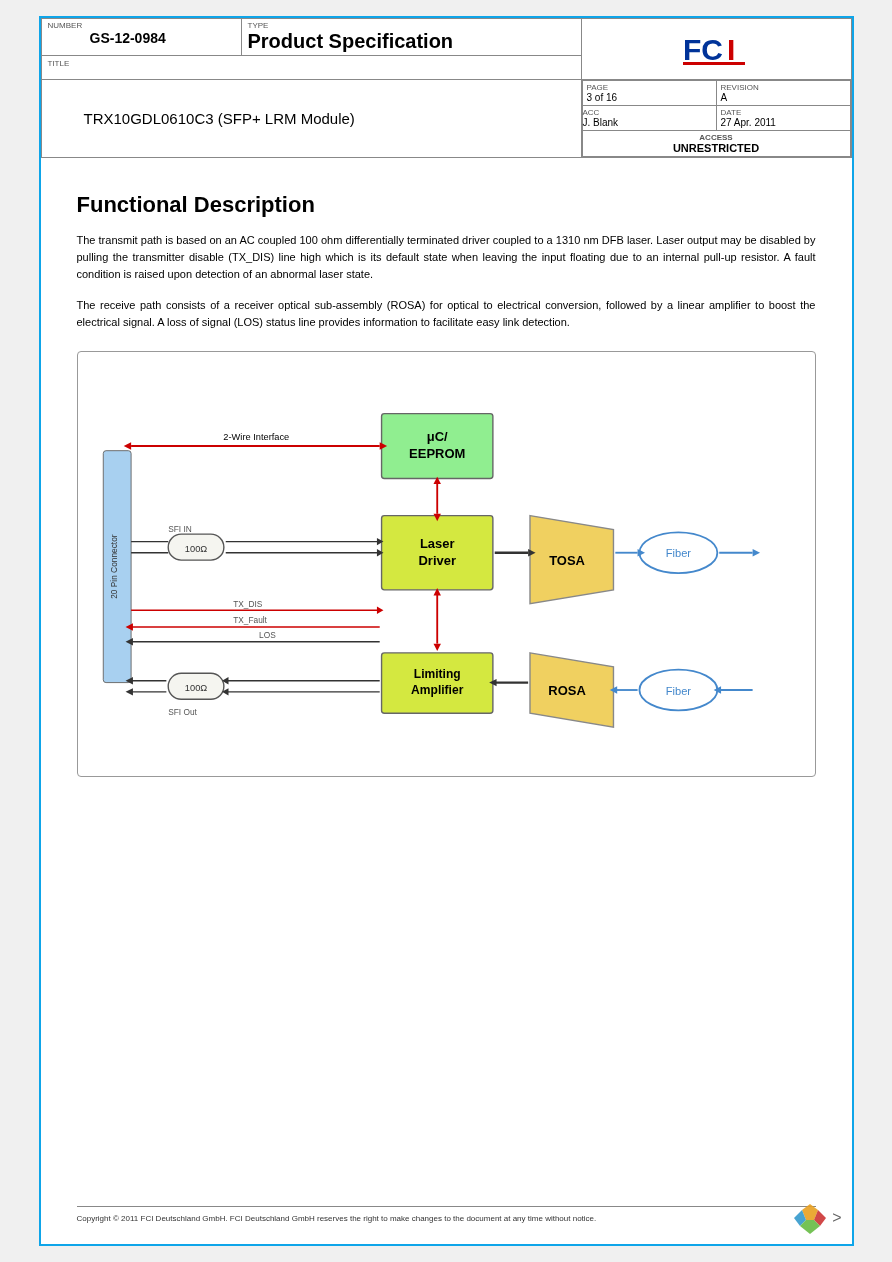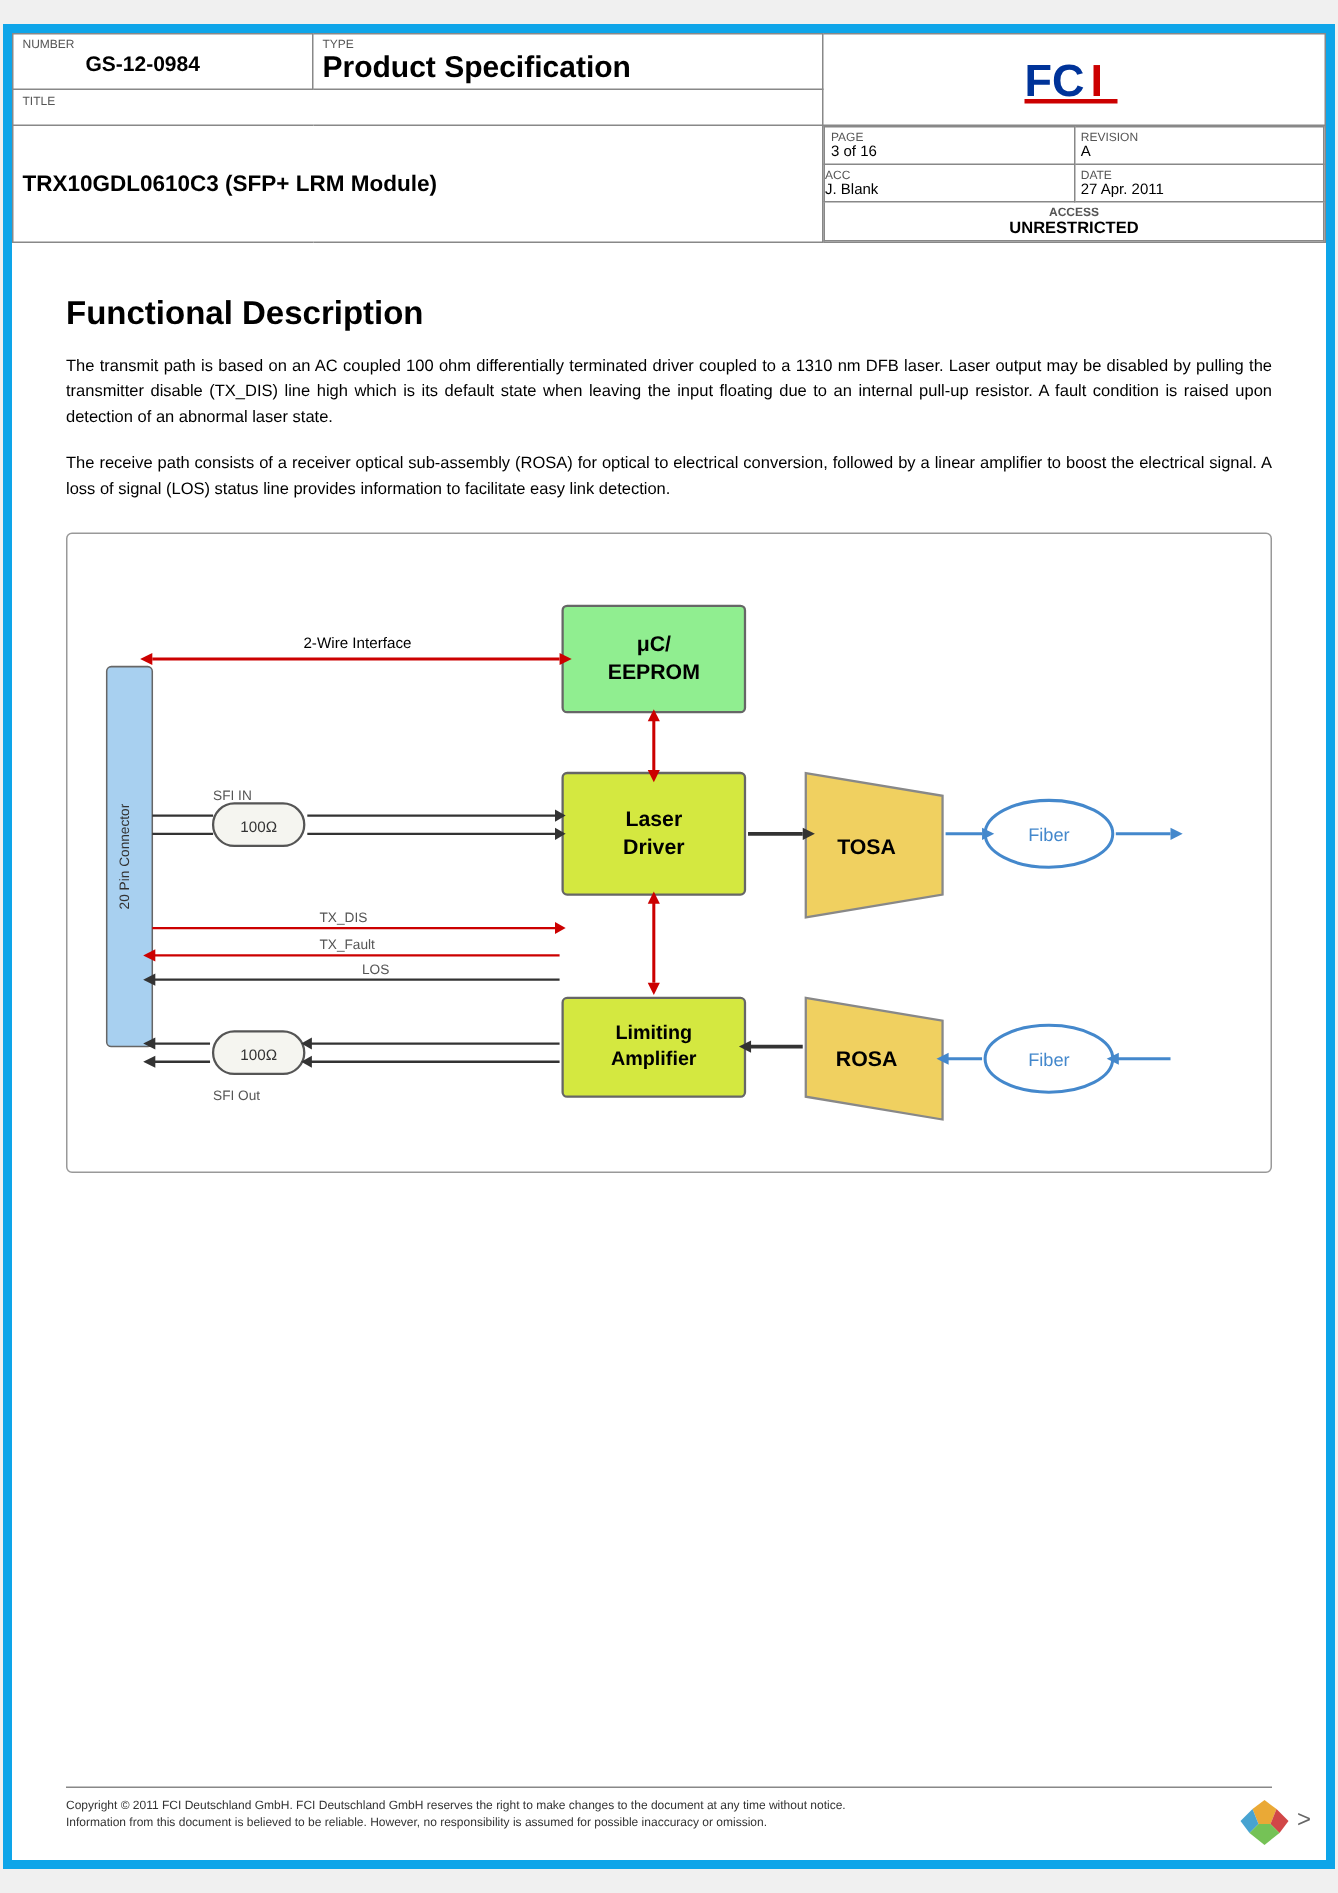--- a/index.html
+++ b/index.html
@@ -5,26 +5,26 @@
     * { margin: 0; padding: 0; box-sizing: border-box; }
     body {
       width: 892px;
       min-height: 1262px;
       background: #f0f0f0;
       font-family: Arial, sans-serif;
       display: flex;
       justify-content: center;
     }
     .page {
-      width: 888px;
+      width: 815px;
       min-height: 1220px;
       background: #fff;
       margin: 16px auto;
       padding: 0;
-      border: 6px solid #0ea5e9;
+      border: 2px solid #0ea5e9;
       position: relative;
     }
 
     
     .header-table {
       width: 100%;
       border-collapse: collapse;
       border: 1px solid #888;
     }
     .header-table td, .header-table th {
@@ -134,21 +134,21 @@
         </svg>
       </td>
     </tr>
     <tr class="header-row2">
       <td colspan="2" style="vertical-align:top; font-size:9px; color:#555;">
         <span style="font-size:8px;color:#555;">TITLE</span>
       </td>
     </tr>
     <tr>
       <td colspan="2" class="header-doc-title-row" style="height:40px; vertical-align:middle;">
-        <span style="font-size:15px;font-weight:bold;">TRX10GDL0610C3 (SFP+ LRM Module)</span>
+        <span style="font-size:15px;font-weight:normal;margin-left:36px;">TRX10GDL0610C3 (SFP+ LRM Module)</span>
       </td>
       <td style="border:1px solid #888; padding:0;">
         <table style="width:100%; border-collapse:collapse; font-size:9px;">
           <tbody>
                 <tr>
             <td style="border-bottom:1px solid #888; border-right:1px solid #888; padding:2px 4px; width:50%;">
               <span class="header-label">PAGE</span>
               <span class="header-value">3 of 16</span>
             </td>
             <td style="border-bottom:1px solid #888; padding:2px 4px;">
@@ -287,21 +287,20 @@
         <polygon points="42,304 42,312 34,308" fill="#333"></polygon>
         <polygon points="42,316 42,324 34,320" fill="#333"></polygon>
 
       </svg>
     </div>
 
   </div>
 
   <div class="footer">
     <p class="footer-text">Copyright © 2011 FCI Deutschland GmbH. FCI Deutschland GmbH reserves the right to make changes to the document at any time without notice.</p>
-    <p class="footer-text">Information from this document is believed to be reliable. However, no responsibility is assumed for possible inaccuracy or omission.</p>
   </div>
 
   <div style="position:absolute; bottom:8px; right:10px; display:flex; align-items:center;">
 
     <svg width="36" height="36" viewBox="0 0 36 36">
       <polygon points="18,2 34,18 18,34 2,18" fill="none"></polygon>
       <polygon points="18,4 26,10 22,20 14,20 10,10" fill="#e8a020" opacity="0.9"></polygon>
       <polygon points="26,10 34,18 28,26 22,20" fill="#cc3333" opacity="0.9"></polygon>
       <polygon points="10,10 14,20 8,26 2,18" fill="#3399cc" opacity="0.9"></polygon>
       <polygon points="14,20 22,20 28,26 18,34 8,26" fill="#66bb44" opacity="0.9"></polygon>

